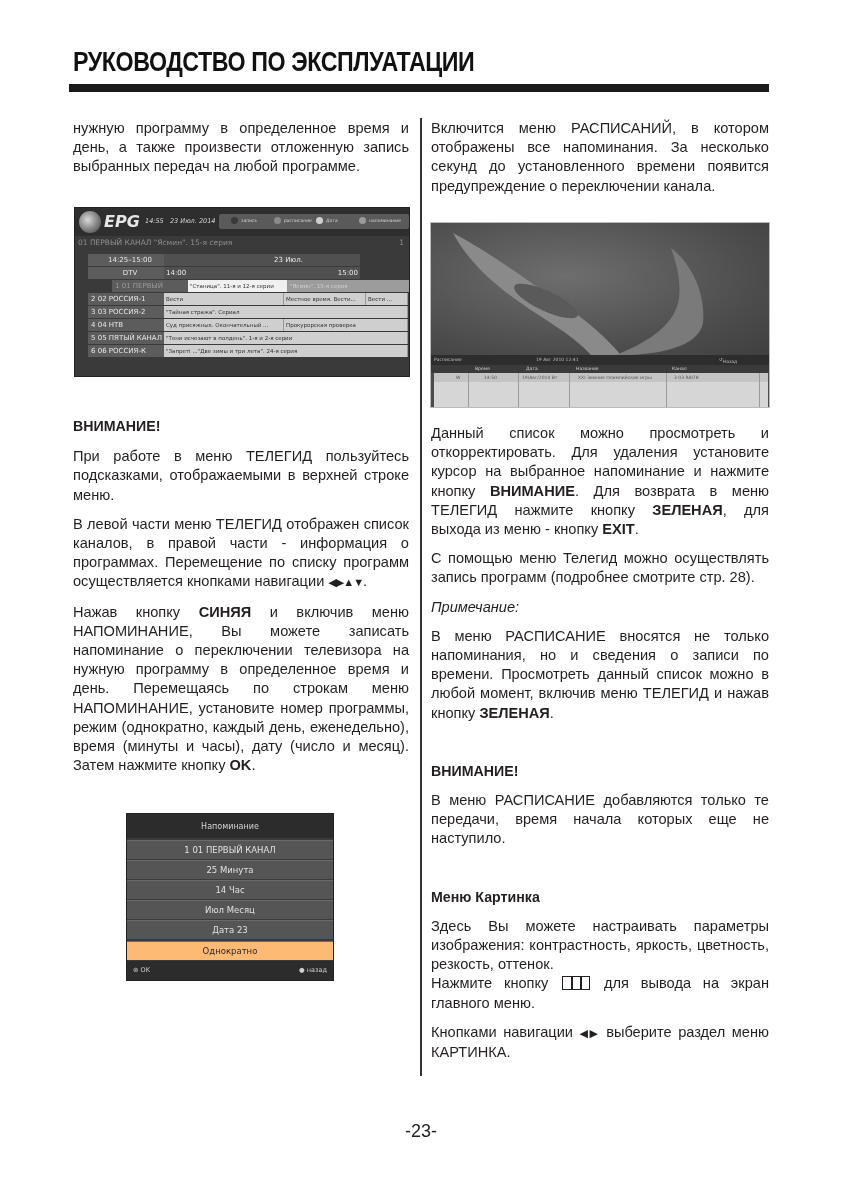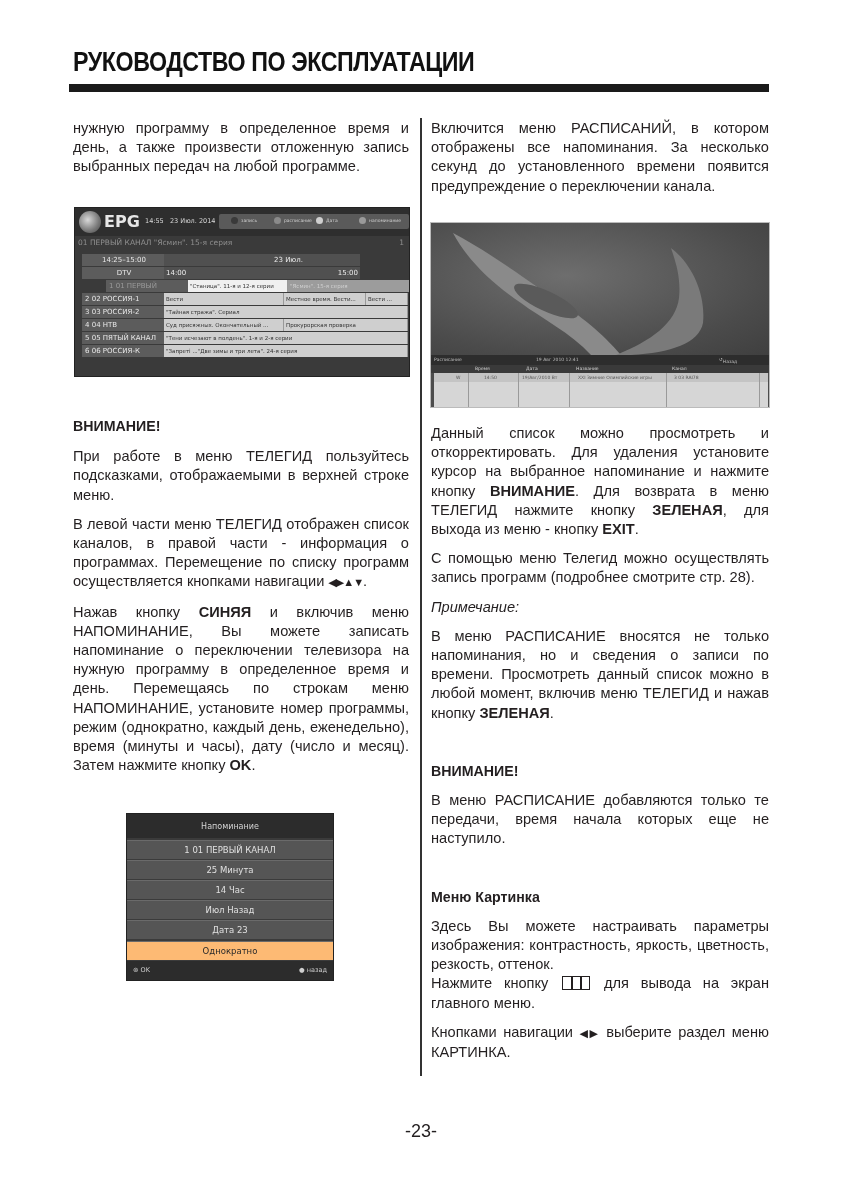--- a/index.html
+++ b/index.html
@@ -13,33 +13,33 @@
   .col { position: absolute; font-size: 14.6px; line-height: 19.2px; }
   .col.left { left: 73px; width: 336px; }
   .col.right { left: 431px; width: 338px; }
   .p { text-align: justify; text-align-last: left; }
   .p b { font-weight: bold; }
   .heading { font-weight: bold; font-size: 14.2px; }
   .italic { font-style: italic; }
 
   
   .epg { position: absolute; left: 74px; top: 207px; width: 336px; height: 170px; background: #3a3a3a; border: 1px solid #222; overflow: hidden; font-family: "DejaVu Sans", sans-serif; }
-  .epg-top { position: absolute; left: 0; top: 0; width: 100%; height: 28px; background: #2e2e2e; }
+  .epg-top { position: absolute; left: 0; top: 0; width: 100%; height: 28px; background: #2e2e2e; font-style: italic; }
   .epg-logo { position: absolute; left: 4px; top: 3px; width: 22px; height: 22px; border-radius: 50%; background: radial-gradient(circle at 40% 40%, #d9d9d9, #777 60%, #444); }
   .epg-logo-text { position: absolute; left: 29px; top: 4px; font-size: 16px; font-weight: bold; color: #e6e6e6; }
   .epg-datetime { position: absolute; left: 70px; top: 9px; font-size: 6.5px; color: #d8d8d8; white-space: nowrap; }
   .epg-hints { position: absolute; left: 144px; top: 6px; width: 190px; height: 15px; background: #5a5a5a; border-radius: 2px; }
   .hint { position: absolute; top: 3px; font-size: 4.5px; color: #cfcfcf; white-space: nowrap; display: flex; align-items: center; gap: 3px; }
   .hint .dot { width: 7px; height: 7px; border-radius: 50%; display: inline-block; }
   .epg-nowline { position: absolute; left: 3px; top: 30px; font-size: 7.5px; color: #8f8f8f; white-space: nowrap; }
   .epg-nowline-num { position: absolute; right: 5px; top: 30px; font-size: 7.5px; color: #8f8f8f; }
 
   .epg-grid { position: absolute; left: 3px; top: 46px; width: 330px; }
   .epg-row { position: absolute; left: 0; width: 330px; height: 13px; }
-  .epg-chan { position: absolute; left: 4px; width: 84px; height: 12px; background: #5c5c5c; color: #e8e8e8; font-size: 7px; line-height: 12px; padding-left: 3px; white-space: nowrap; overflow: hidden; }
+  .epg-chan { position: absolute; left: 10px; width: 84px; height: 12px; background: #5c5c5c; color: #e8e8e8; font-size: 7px; line-height: 12px; padding-left: 3px; white-space: nowrap; overflow: hidden; }
   .epg-chan.center { text-align: center; padding-left: 0; }
   .epg-chan.sel { color: #9a9a9a; }
   .epg-prog-area { position: absolute; left: 86px; width: 196px; height: 12px; background: #4a4a4a; }
   .epg-cell { position: absolute; top: 0; height: 12px; background: #cfcfcf; color: #333; font-size: 5.5px; line-height: 12px; padding-left: 2px; white-space: nowrap; overflow: hidden; border-right: 1px solid #999; }
   .epg-cell.hl { background: #9c9c9c; color: #cfcfcf; }
   .epg-cell.first { background: #f0f0f0; }
   .epg-hdr-text { position: absolute; top: 0; font-size: 7px; line-height: 12px; color: #ececec; white-space: nowrap; }
 
   
   .sched { position: absolute; left: 430px; top: 222px; width: 340px; height: 186px; background: #4c4c4c; overflow: hidden; border: 1px solid #bbb; }
@@ -172,21 +172,21 @@
   <p class="p" style="margin-top:11px;">При работе в меню ТЕЛЕГИД пользуйтесь подсказками, отображаемыми в верхней строке меню.</p>
   <p class="p" style="margin-top:10px;"><span>В левой части меню ТЕЛЕГИД отображен список каналов, в правой части - информация о программах. Перемещение по списку программ осуществляется кнопками навигации</span> <span class="nav-glyph">◀▶▲▼</span><span>.</span></p>
   <p class="p" style="margin-top:10px;"><span>Нажав кнопку </span><b>СИНЯЯ</b><span> и включив меню НАПОМИНАНИЕ, Вы можете записать напоминание о переключении телевизора на нужную программу в определенное время и день. Перемещаясь по строкам меню НАПОМИНАНИЕ, установите номер программы, режим (однократно, каждый день, еженедельно), время (минуты и часы), дату (число и месяц). Затем нажмите кнопку </span><b>OK</b><span>.</span></p>
 </div>
 
 <div class="remind">
   <div class="remind-title">Напоминание</div>
   <div class="remind-item" style="top:26px;">1 01 ПЕРВЫЙ КАНАЛ</div>
   <div class="remind-item" style="top:46px;">25 Минута</div>
   <div class="remind-item" style="top:66px;">14 Час</div>
-  <div class="remind-item" style="top:86px;">Июл Назад</div>
+  <div class="remind-item" style="top:86px;">Июл Месяц</div>
   <div class="remind-item" style="top:106px;">Дата 23</div>
   <div class="remind-item sel" style="top:127px;">Однократно</div>
   <div class="remind-foot">
     <span class="l"><span>⊜</span> <span>OK</span></span>
     <span class="r"><span>●</span> <span>назад</span></span>
   </div>
 </div>
 
 <div class="col right" style="top:119px;">
   <p class="p">Включится меню РАСПИСАНИЙ, в котором отображены все напоминания. За несколько секунд до установленного времени появится предупреждение о переключении канала.</p>

